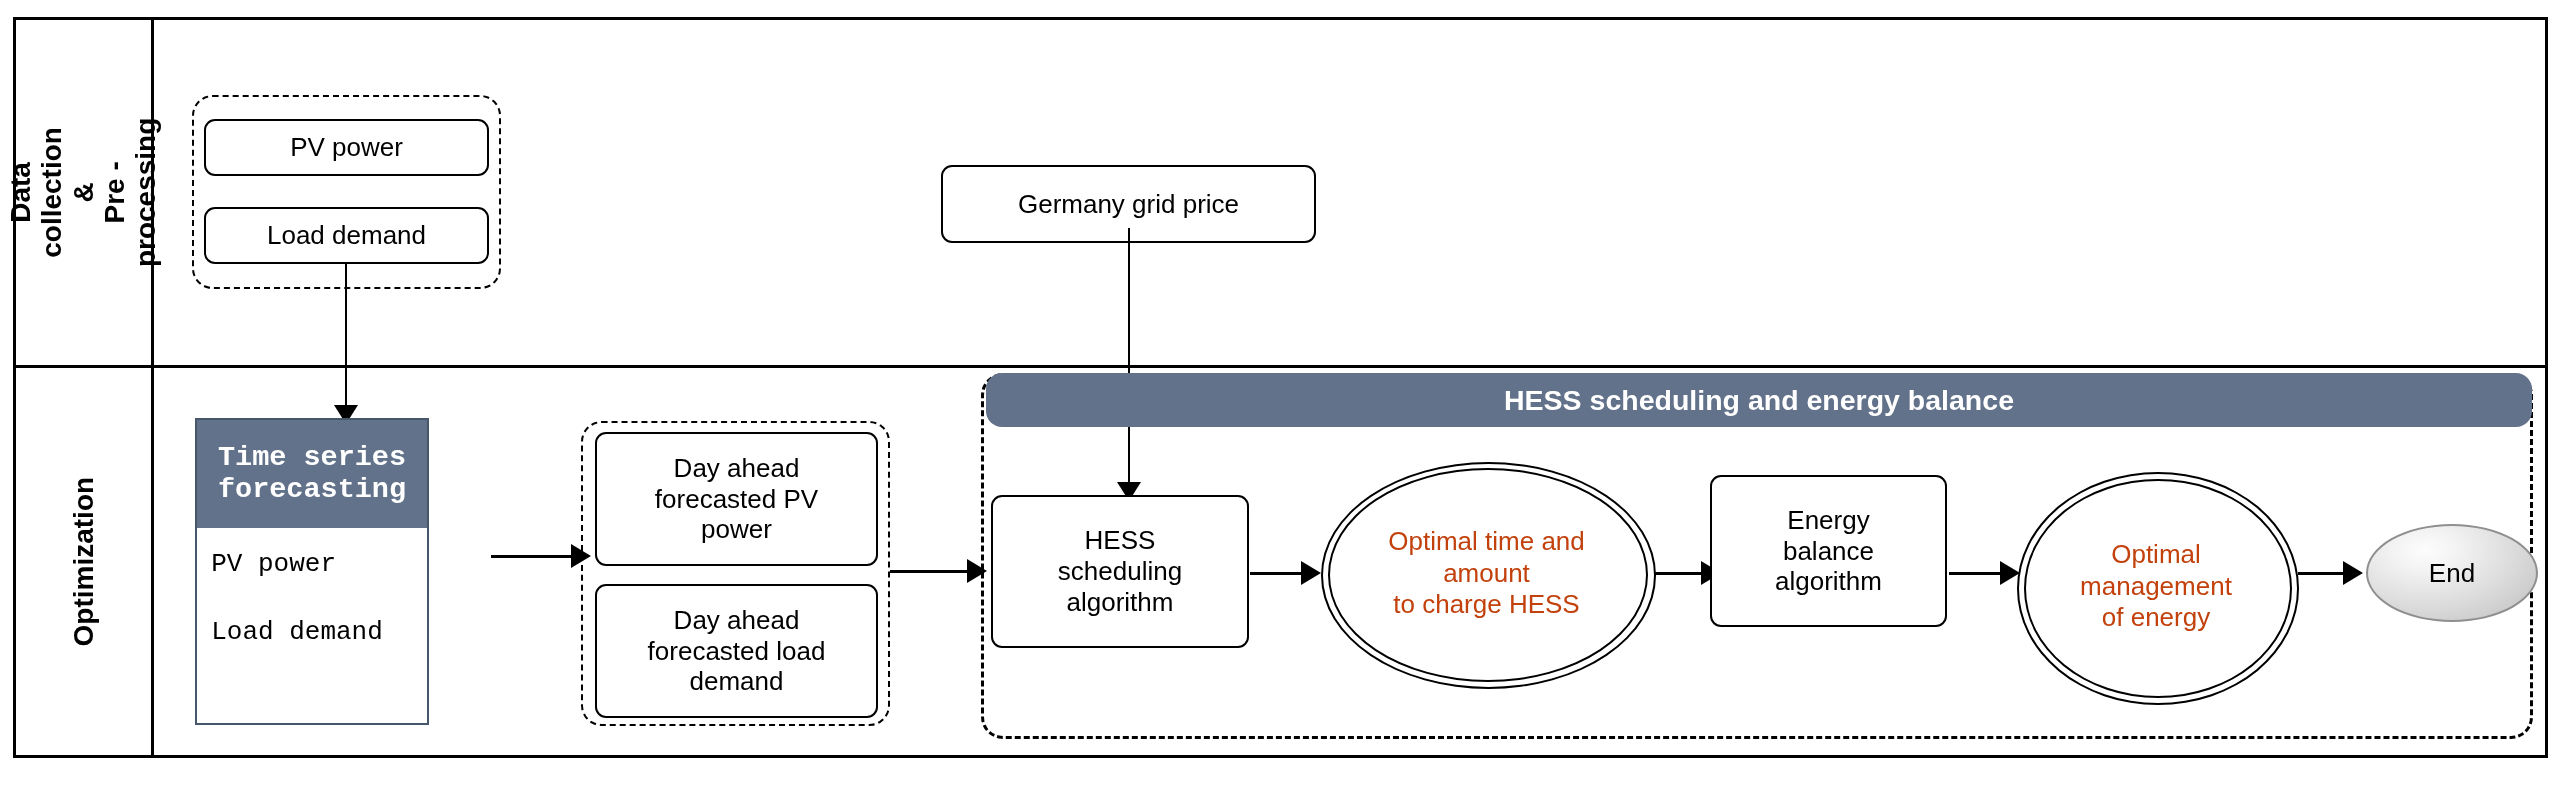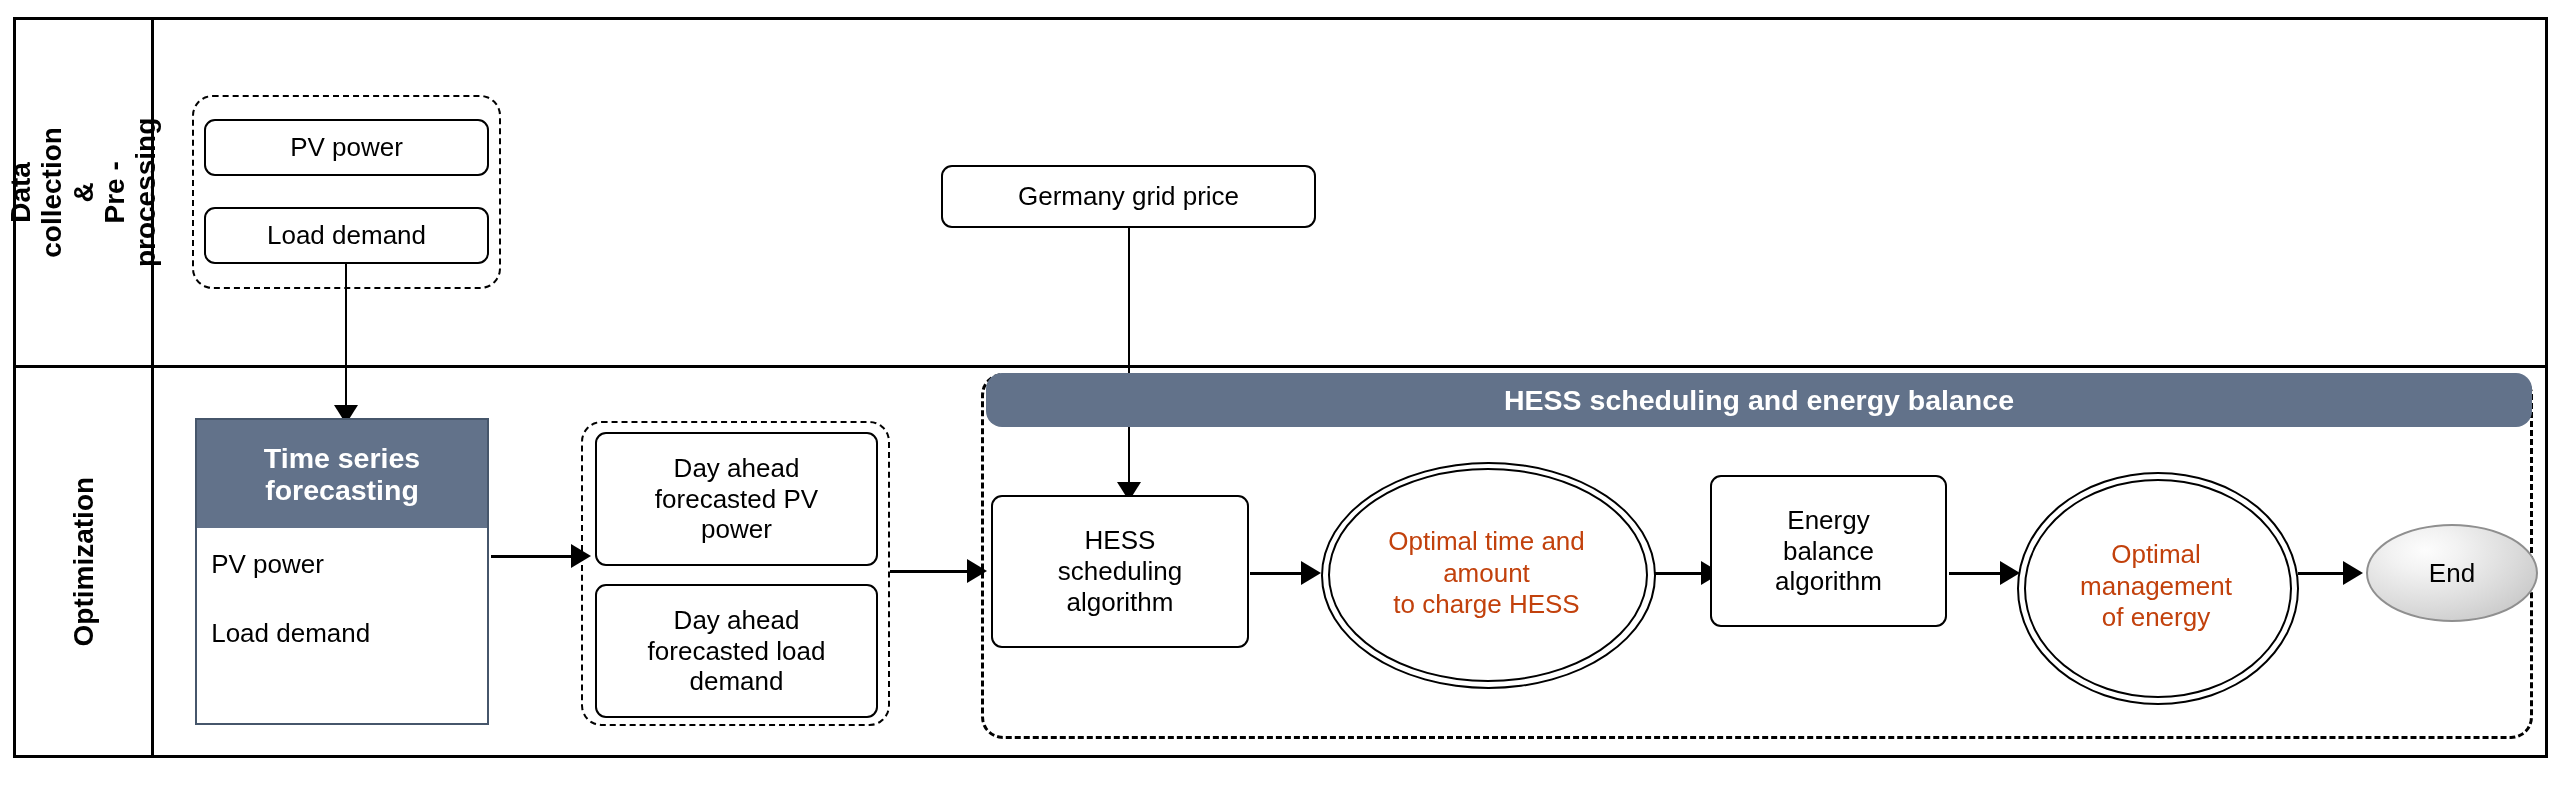--- a/index.html
+++ b/index.html
@@ -90,38 +90,39 @@
   }
   #arrow-data-to-ts {
     left: 334px; top: 405px;
     width: 0; height: 0;
     border-left: 12px solid transparent;
     border-right: 12px solid transparent;
     border-top: 19px solid #000;
   }
 
   
-  #grid-price-box { left: 941px; top: 165px; width: 375px; height: 63px; }
+  #grid-price-box { left: 941px; top: 165px; width: 375px; height: 78px; }
   #conn-grid-down {
     left: 1128px; top: 228px; width: 0; height: 263px;
     border-left: 2.4px solid #000;
   }
   #arrow-grid-down {
     left: 1117px; top: 482px;
     width: 0; height: 0;
     border-left: 12px solid transparent;
     border-right: 12px solid transparent;
     border-top: 19px solid #000;
   }
 
   
   #ts-box {
-    left: 195px; top: 418px; width: 294px; height: 307px;
+    left: 195px; top: 418px; width: 234px; height: 307px;
     border: 2.4px solid #46566b;
     background: #fff;
+    font-family: Liberation Mono, monospace;
   }
   #ts-header {
     position: absolute; left: 0; top: 0; right: 0; height: 108px;
     background: #62728a;
     color: #fff;
     font-weight: bold;
     font-size: 28.5px;
     line-height: 1.14;
     display: flex; align-items: center; justify-content: center;
     text-align: center;

